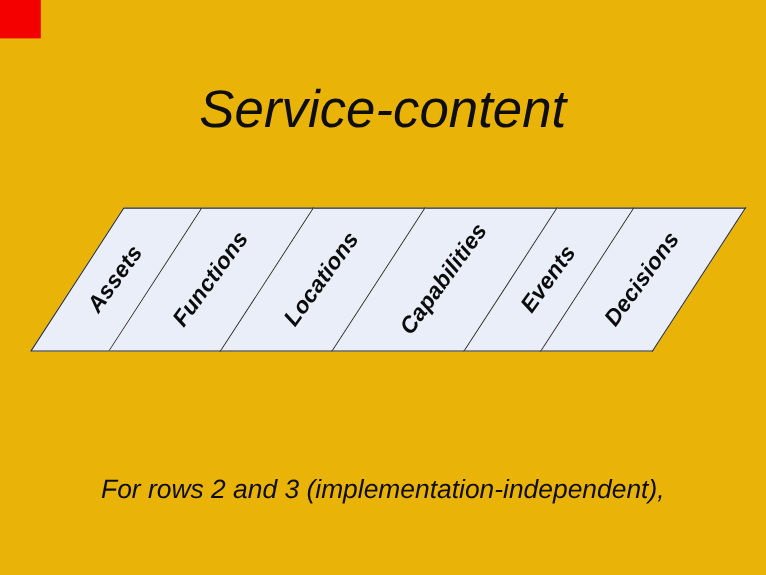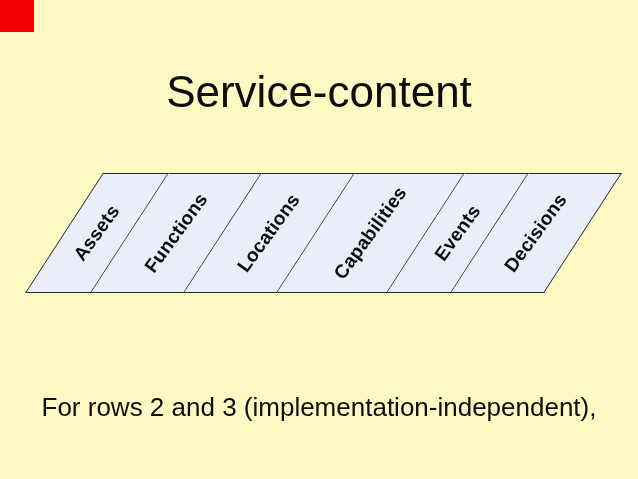--- a/index.html
+++ b/index.html
@@ -2,21 +2,21 @@
 <html><head>
 <meta charset="utf-8">
 <style>
   html,body{margin:0;padding:0;}
   body{
     width:638px;height:479px;position:relative;overflow:hidden;
     background:#ffffff;
     font-family:"Liberation Sans","DejaVu Sans",sans-serif;
     color:#101010;
   }
-  .slide{position:absolute;inset:0;background:#fef9c3;}
+  .slide{position:absolute;inset:0;background:#eab308;font-style:italic;}
 
   .red-marker{
     position:absolute;left:0;top:0;width:34px;height:32px;
     background:var(--marker-color,#f40000);
   }
 
   .slide-title{
     position:absolute;left:0;right:0;top:41px;
     text-align:center;
     font-size:44px;line-height:44px;font-weight:400;
@@ -42,21 +42,21 @@
   .band-label{
     white-space:nowrap;
     transform:skewX(33deg) rotate(-54deg);
     font-size:19px;font-weight:bold;color:#0b0b0b;
     letter-spacing:0.2px;
   }
 
   .caption{
     position:absolute;left:0;right:0;top:393px;
     text-align:center;
-    font-size:26px;line-height:29px;font-weight:400;
+    font-size:22px;line-height:29px;font-weight:400;
     color:#0e0e0e;
   }
 </style>
 </head>
 <body style="--band-fill: #e9eef8; --band-border: #23272e; --marker-color: #f40000;">
 
 <div class="slide">
 
   <div class="red-marker"></div>
 

